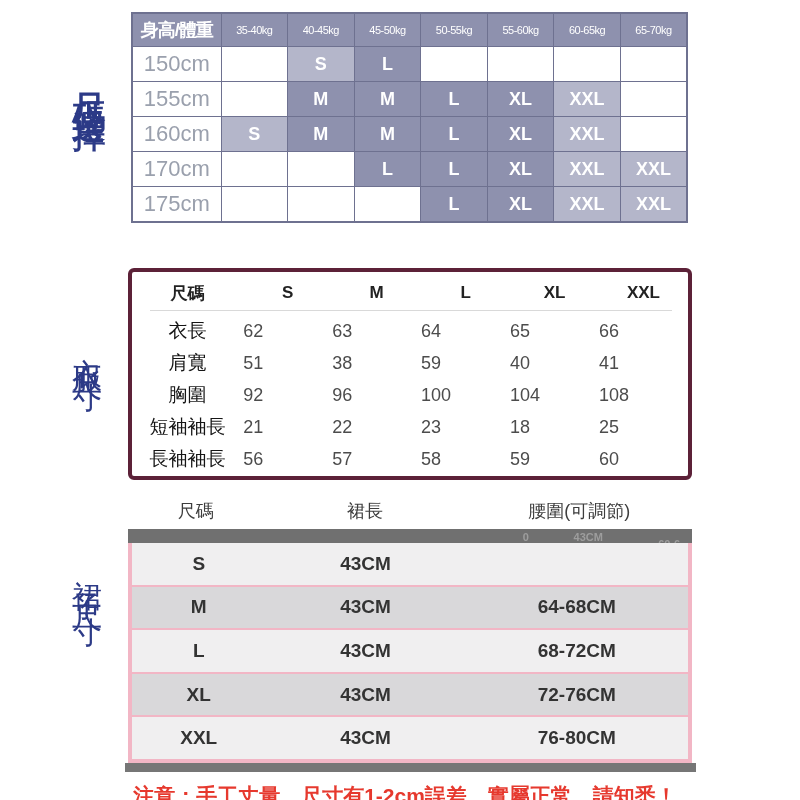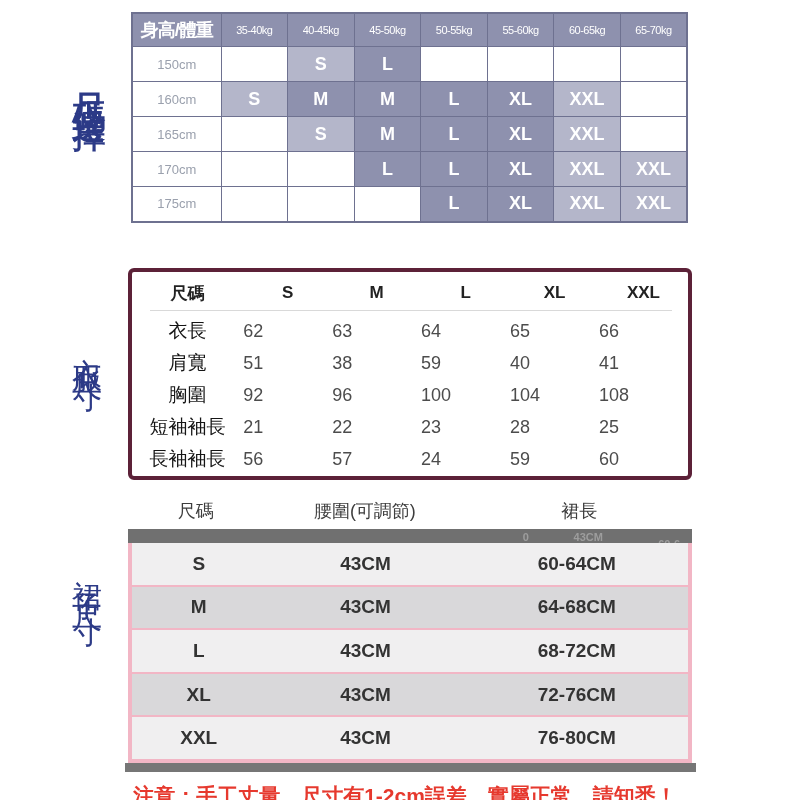--- a/index.html
+++ b/index.html
@@ -22,21 +22,21 @@
   
   .weight-grid{position:absolute;left:131px;top:12px;width:557px;border-collapse:collapse;
                table-layout:fixed;border:2px solid var(--grid-border);}
   .weight-grid col.hcol{width:89px;}
   .weight-grid th,.weight-grid td{border:1px solid var(--grid-border);padding:4px;text-align:center;}
   .weight-grid thead tr{height:32px;}
   .weight-grid tbody tr{height:35px;}
   .weight-grid th{background:var(--cell-dark);color:#fff;}
   th.corner{font-size:18px;font-weight:700;letter-spacing:-1px;}
   th.wh{font-size:11px;font-weight:500;letter-spacing:-0.5px;}
-  td.height-cell{color:var(--height-text);font-size:13px;background:#fff;}
+  td.height-cell{color:var(--height-text);font-size:22px;background:#fff;}
   td.blank-cell{background:#fff;}
   td.size-cell{color:#fff;font-size:18px;font-weight:700;}
   td.size-cell.dark{background:var(--cell-dark);}
   td.size-cell.light{background:var(--cell-light);}
 
   
   .clothing-box{position:absolute;left:128px;top:268px;width:564px;height:212px;
                 box-sizing:border-box;border:4px solid var(--maroon-border);
                 border-radius:6px;background:#fff;}
   .c-head,.c-row{display:grid;grid-template-columns:20% 16% 16% 16% 16% 16%;align-items:center;}
@@ -99,33 +99,33 @@
           <td class="height-cell">150cm</td>
           <td class="blank-cell"></td>
           <td class="size-cell light">S</td>
           <td class="size-cell dark">L</td>
           <td class="blank-cell"></td>
           <td class="blank-cell"></td>
           <td class="blank-cell"></td>
           <td class="blank-cell"></td>
         </tr>
         <tr>
+          <td class="height-cell">155cm</td>
+          <td class="blank-cell"></td>
+          <td class="size-cell dark">M</td>
+          <td class="size-cell dark">M</td>
+          <td class="size-cell dark">L</td>
+          <td class="size-cell dark">XL</td>
+          <td class="size-cell light">XXL</td>
+          <td class="blank-cell"></td>
+        </tr>
+        <tr>
           <td class="height-cell">160cm</td>
           <td class="size-cell light">S</td>
           <td class="size-cell dark">M</td>
-          <td class="size-cell dark">M</td>
-          <td class="size-cell dark">L</td>
-          <td class="size-cell dark">XL</td>
-          <td class="size-cell light">XXL</td>
-          <td class="blank-cell"></td>
-        </tr>
-        <tr>
-          <td class="height-cell">165cm</td>
-          <td class="blank-cell"></td>
-          <td class="size-cell light">S</td>
           <td class="size-cell dark">M</td>
           <td class="size-cell dark">L</td>
           <td class="size-cell dark">XL</td>
           <td class="size-cell light">XXL</td>
           <td class="blank-cell"></td>
         </tr>
         <tr>
           <td class="height-cell">170cm</td>
           <td class="blank-cell"></td>
           <td class="blank-cell"></td>
@@ -181,51 +181,50 @@
           <span class="c-val">96</span>
           <span class="c-val">100</span>
           <span class="c-val">104</span>
           <span class="c-val">108</span>
         </div>
         <div class="c-row">
           <span class="c-label">短袖袖長</span>
           <span class="c-val">21</span>
           <span class="c-val">22</span>
           <span class="c-val">23</span>
-          <span class="c-val">28</span>
+          <span class="c-val">18</span>
           <span class="c-val">25</span>
         </div>
         <div class="c-row">
           <span class="c-label">長袖袖長</span>
           <span class="c-val">56</span>
           <span class="c-val">57</span>
-          <span class="c-val">24</span>
+          <span class="c-val">58</span>
           <span class="c-val">59</span>
           <span class="c-val">60</span>
         </div>
       </div>
   </div>
 
   <div class="skirt-head" id="skirt-head">
       <span class="s-h">尺碼</span>
+      <span class="s-h">裙長</span>
       <span class="s-h">腰圍(可調節)</span>
-      <span class="s-h">裙長</span>
     </div>
 
   <div class="skirt-box">
     <div class="dark-band" id="dark-band">
         <span class="frag frag0">0</span>
         <span class="frag frag1">43CM</span>
         <span class="frag frag2">60-6</span>
       </div>
     <div class="s-rows" id="skirt-rows">
         <div class="s-row">
           <span>S</span>
           <span>43CM</span>
-          <span>60-64CM</span>
         </div>
         <div class="s-sep"></div>
         <div class="s-row alt">
           <span>M</span>
           <span>43CM</span>
           <span>64-68CM</span>
         </div>
         <div class="s-sep"></div>
         <div class="s-row">
           <span>L</span>

